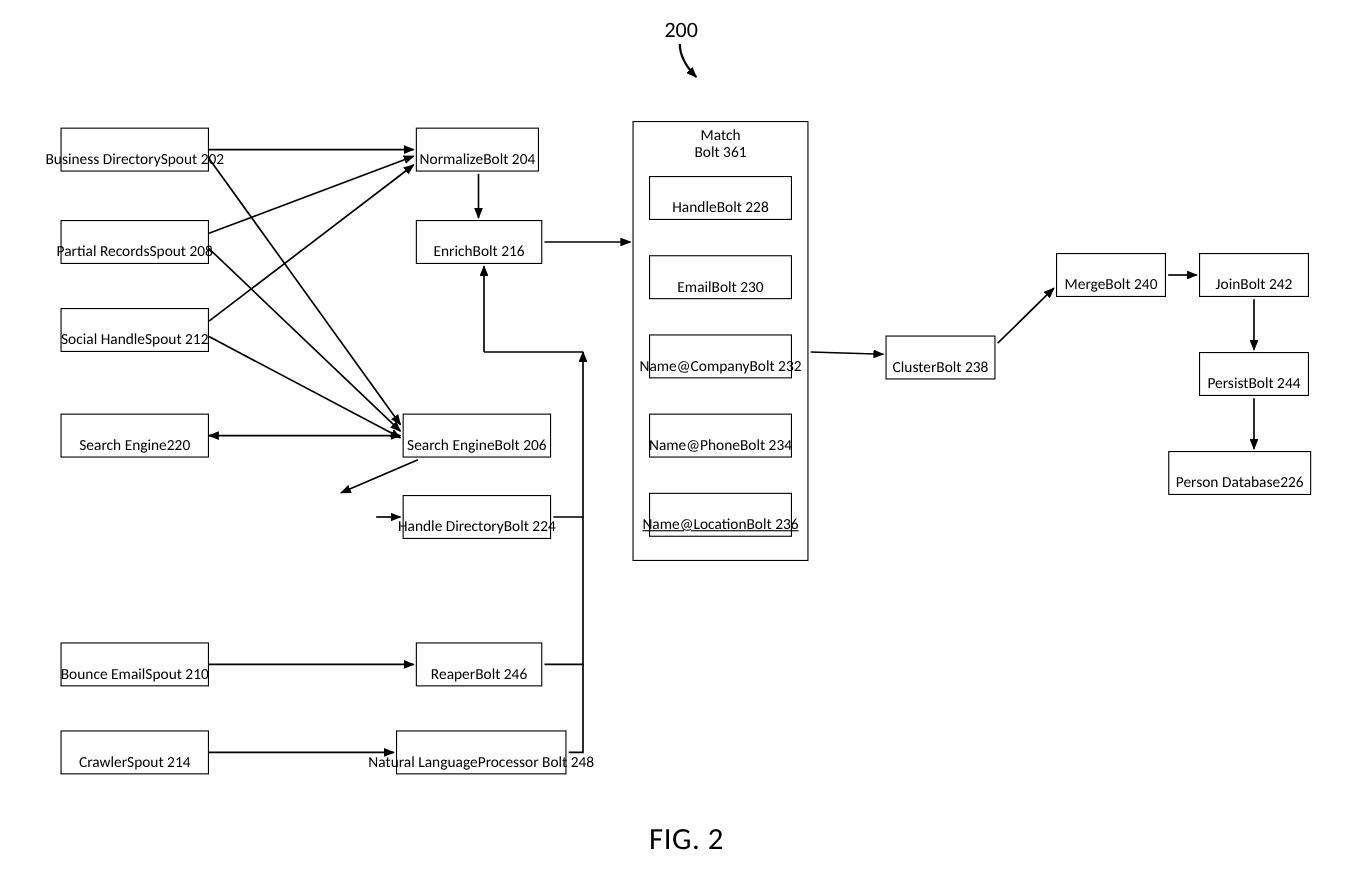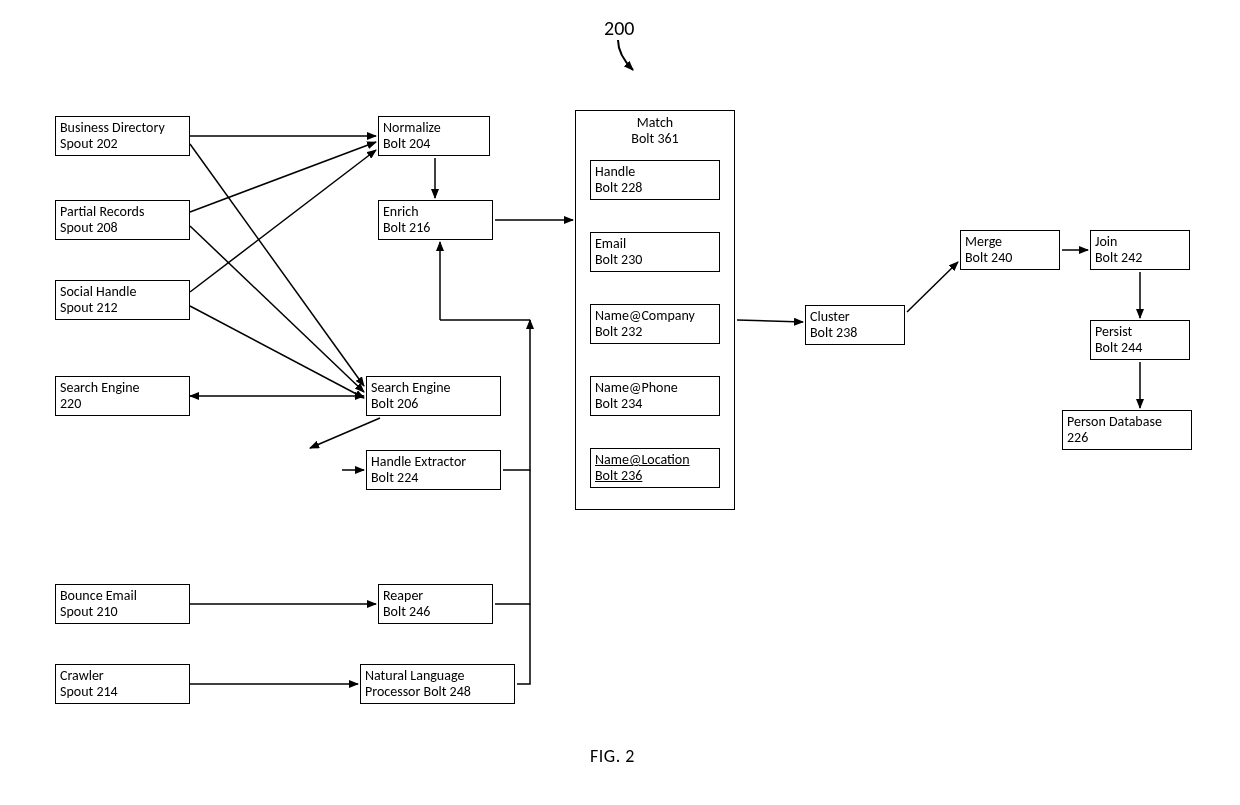--- a/index.html
+++ b/index.html
@@ -16,23 +16,22 @@
     position: relative;
     width: 1240px;
     height: 805px;
   }
   .box {
     position: absolute;
     border: 1.5px solid #000;
     background: #fff;
     text-align: center;
     display: flex;
-    flex-direction: column;
     justify-content: center;
-    align-items: flex-start;
+    align-items: flex-end;
     line-height: 1.15;
     padding: 2px 4px;
     box-sizing: border-box;
   }
   .box span {
     display: block;
     white-space: nowrap;
   }
   .container-box {
     position: absolute;
@@ -40,21 +39,21 @@
     background: #fff;
     box-sizing: border-box;
     text-align: center;
   }
   .container-title {
     margin-top: 4px;
     line-height: 1.15;
   }
   .figure-label {
     position: absolute;
-    font-size: 18px;
+    font-size: 28px;
     font-weight: 400;
     letter-spacing: 0.5px;
   }
   .ref-number {
     position: absolute;
     font-size: 20px;
   }
   svg.arrows {
     position: absolute;
     top: 0;
@@ -110,21 +109,21 @@
   </div>
   <div class="box" style="left:378px; top:200px; width:115px; height:40px;">
     <span>Enrich</span>
     <span>Bolt 216</span>
   </div>
   <div class="box" style="left:366px; top:376px; width:135px; height:40px;">
     <span>Search Engine</span>
     <span>Bolt 206</span>
   </div>
   <div class="box" style="left:366px; top:450px; width:135px; height:40px;">
-    <span>Handle Extractor</span>
+    <span>Handle Directory</span>
     <span>Bolt 224</span>
   </div>
   <div class="box" style="left:378px; top:584px; width:115px; height:40px;">
     <span>Reaper</span>
     <span>Bolt 246</span>
   </div>
   <div class="box" style="left:360px; top:664px; width:155px; height:40px;">
     <span>Natural Language</span>
     <span>Processor Bolt 248</span>
   </div>

